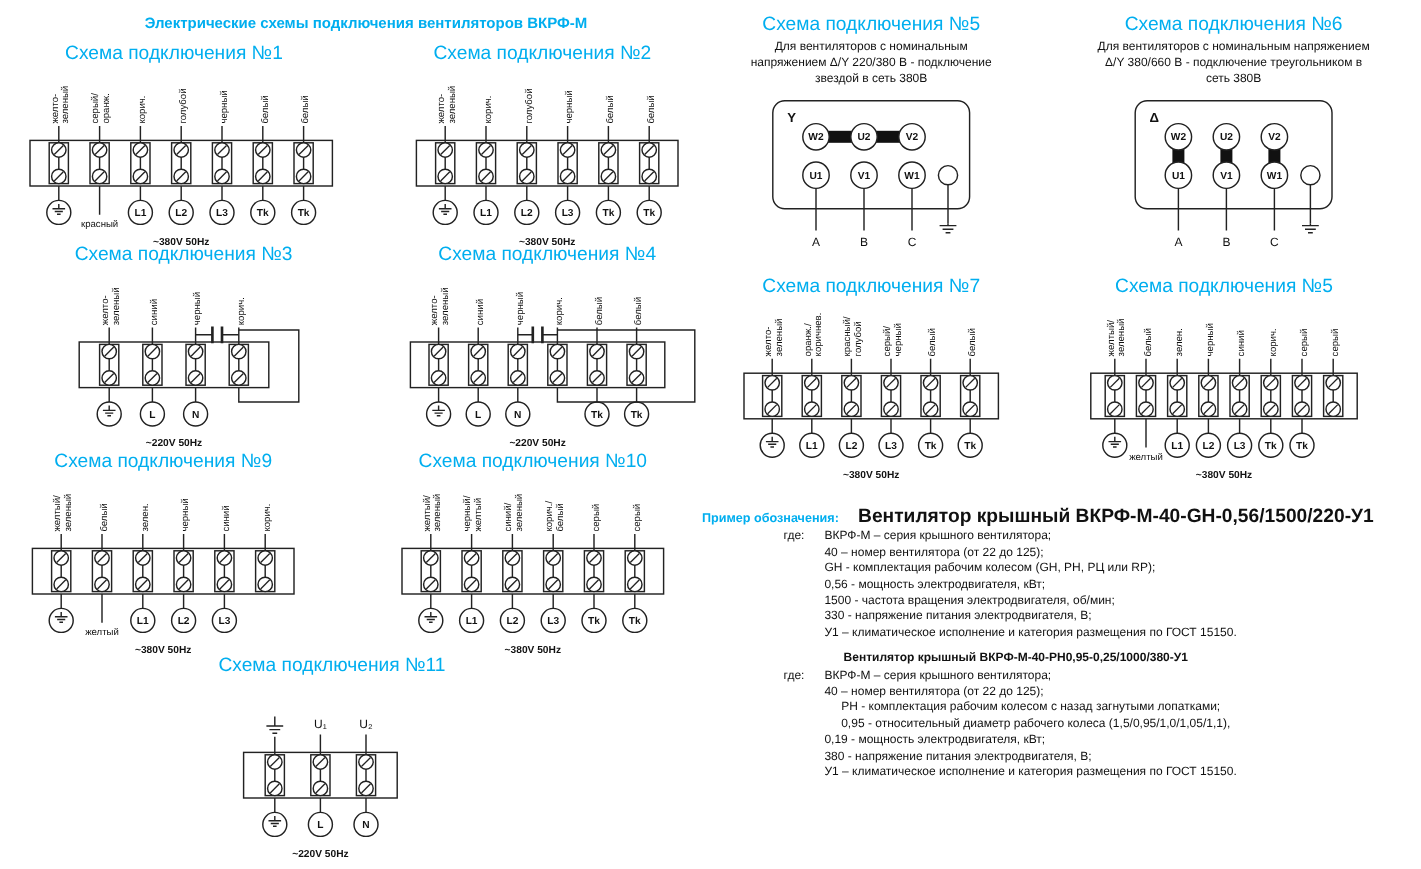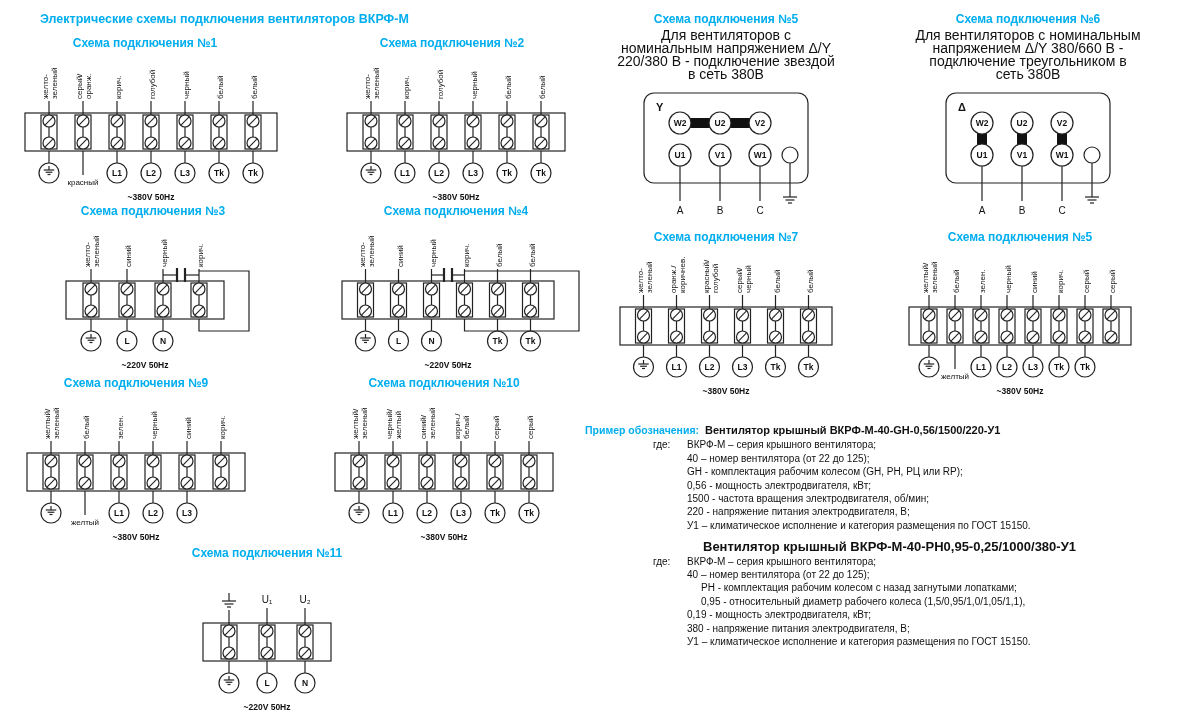--- a/index.html
+++ b/index.html
@@ -1,36 +1,36 @@
 <!DOCTYPE html>
 <html><head>
 <meta charset="utf-8">
 <style>
   *{box-sizing:border-box;margin:0;padding:0}
   html,body{background:#fff}
   body{font-family:"Liberation Sans",sans-serif;color:#111}
   .page{position:relative;width:1184px;height:724px;background:#fff;overflow:hidden}
-  .main-title{position:absolute;left:40px;top:12px;width:530px;text-align:left;
+  .main-title{position:absolute;left:40px;top:12px;width:530px;text-align:center;
     font-size:12.5px;font-weight:bold;color:#00aeef}
   .panel{position:absolute;text-align:center}
-  .panel-title{font-size:12px;font-weight:bold;color:#00aeef;margin-bottom:3px;white-space:nowrap}
-  .panel-desc{font-size:14px;line-height:13px;color:#111;margin:3px 2px 2px}
+  .panel-title{font-size:16px;font-weight:normal;color:#00aeef;margin-bottom:3px;white-space:nowrap}
+  .panel-desc{font-size:10px;line-height:13px;color:#111;margin:3px 2px 2px}
   .diagram{display:block}
   .diagram svg{display:inline-block;vertical-align:top}
   .example{position:absolute;left:585px;top:424px;width:590px;font-size:10px;line-height:13.4px;color:#111}
-  .ex-head{display:flex;gap:6px;align-items:baseline}
+  .ex-head{display:flex;gap:16px;align-items:baseline}
   .ex-heading{color:#00aeef;font-weight:bold;font-size:10.5px;white-space:nowrap}
-  .ex-title{font-weight:bold;font-size:11px;white-space:nowrap}
+  .ex-title{font-weight:bold;font-size:16px;white-space:nowrap}
   .ex-lines{margin-left:68px;margin-top:1px}
   .ex-line{padding-left:34px}
   .ex-line.first{padding-left:0}
   .ex-line.ind1{padding-left:48px}
   .ex-line.ind2{padding-left:66px}
   .gde{display:inline-block;width:34px}
-  .ex-title2{font-weight:bold;font-size:13px;margin-left:118px;margin-top:8px;white-space:nowrap}
+  .ex-title2{font-weight:bold;font-size:10px;margin-left:118px;margin-top:8px;white-space:nowrap}
 </style>
 </head>
 <body>
 
 <div class="page">
 
   <div class="main-title">Электрические схемы подключения вентиляторов ВКРФ-М</div>
 
   <div class="panel" style="left:8px;top:36px;width:274px">
     <div class="panel-title">Схема подключения №1</div>
@@ -791,21 +791,21 @@
     <div class="ex-head">
       <span class="ex-heading">Пример обозначения:</span>
       <span class="ex-title">Вентилятор крышный ВКРФ-М-40-GH-0,56/1500/220-У1</span>
     </div>
     <div class="ex-lines">
         <div class="ex-line first"><span class="gde">где:</span>ВКРФ-М – серия крышного вентилятора;</div>
         <div class="ex-line">40 – номер вентилятора (от 22 до 125);</div>
         <div class="ex-line">GH - комплектация рабочим колесом (GH, PH, РЦ или RP);</div>
         <div class="ex-line">0,56 - мощность электродвигателя, кВт;</div>
         <div class="ex-line">1500 - частота вращения электродвигателя, об/мин;</div>
-        <div class="ex-line">220 - напряжение питания электродвигателя, В;</div>
+        <div class="ex-line">330 - напряжение питания электродвигателя, В;</div>
         <div class="ex-line">У1 – климатическое исполнение и категория размещения по ГОСТ 15150.</div>
       </div>
     <div class="ex-title2">Вентилятор крышный ВКРФ-М-40-PH0,95-0,25/1000/380-У1</div>
     <div class="ex-lines">
         <div class="ex-line first"><span class="gde">где:</span>ВКРФ-М – серия крышного вентилятора;</div>
         <div class="ex-line">40 – номер вентилятора (от 22 до 125);</div>
         <div class="ex-line ind1">PH - комплектация рабочим колесом с назад загнутыми лопатками;</div>
         <div class="ex-line ind1">0,95 - относительный диаметр рабочего колеса (1,5/0,95/1,0/1,05/1,1),</div>
         <div class="ex-line">0,19 - мощность электродвигателя, кВт;</div>
         <div class="ex-line">380 - напряжение питания электродвигателя, В;</div>

